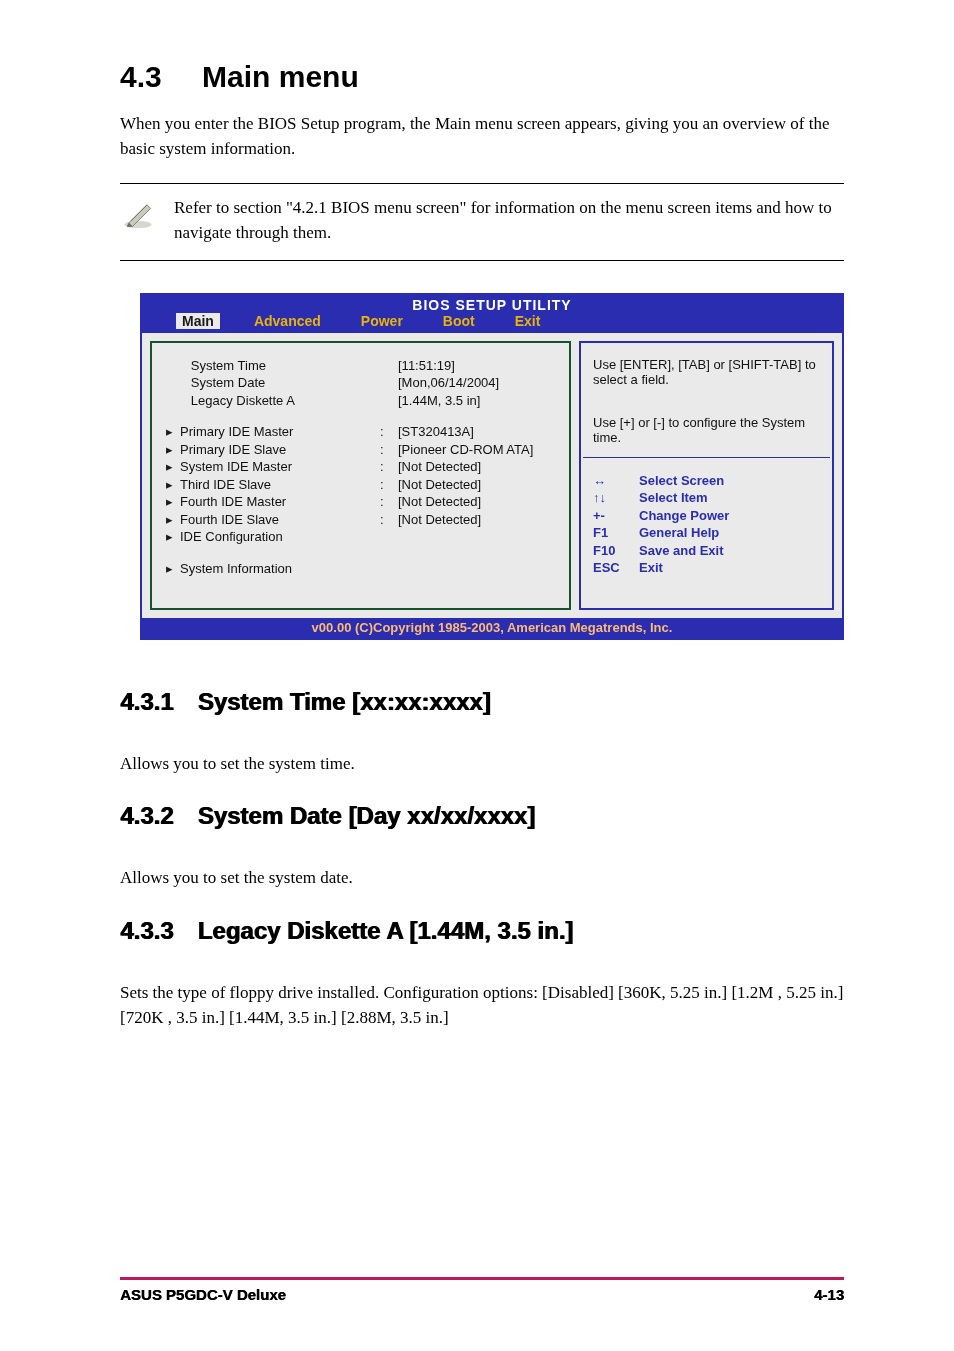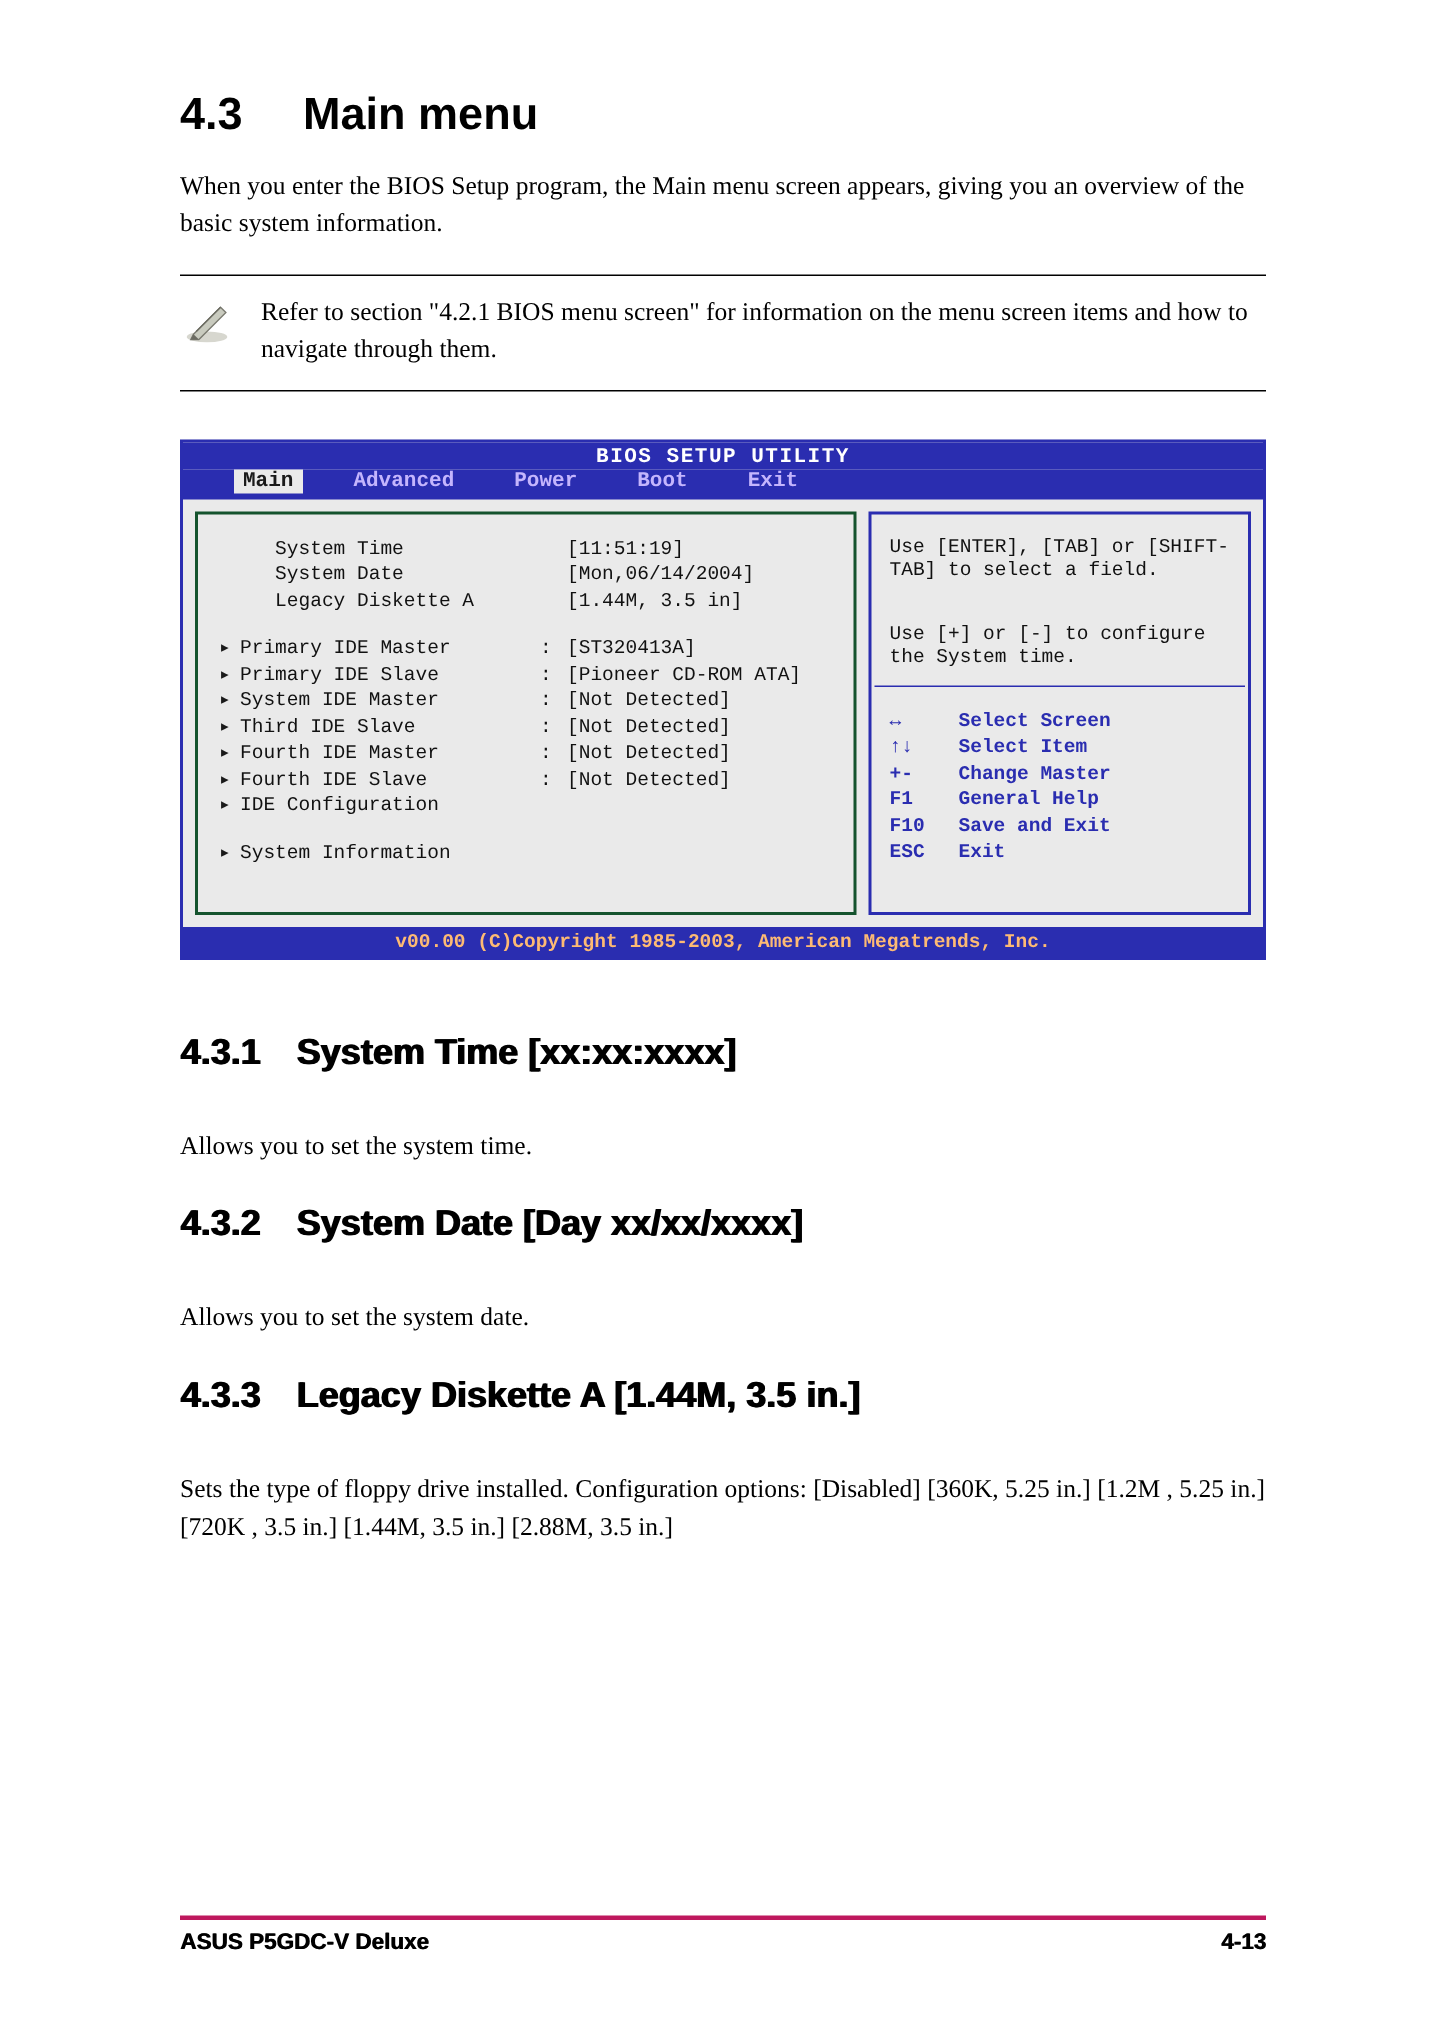--- a/index.html
+++ b/index.html
@@ -33,41 +33,42 @@
     gap: 18px;
     margin-bottom: 32px;
   }
   .note-icon { width: 36px; flex: 0 0 36px; }
   .note-text { font-size: 17px; line-height: 1.45; padding-top: 2px; }
 
   
   .bios-panel {
     border: 2px solid #2a2db0;
     background: #eaeaea;
-    font-family: Liberation Mono, monospace;
+    font-family: Liberation Sans, sans-serif;
     margin-bottom: 48px;
+    margin-left: 20px;
   }
   .bios-titlebar {
     background: #2a2db0;
     color: #fff;
     text-align: center;
     font-weight: bold;
     font-size: 14px;
     padding: 2px 0 0 0;
     letter-spacing: 1px;
   }
   .bios-tabs {
     background: #2a2db0;
     display: flex;
     padding: 0 34px 4px 34px;
     gap: 28px;
     font-size: 14px;
   }
   .bios-tab {
-    color: #c4b5fd;
+    color: #eab308;
     font-weight: bold;
     padding: 0 6px;
   }
   .bios-tab.selected {
     background: #eaeaea;
     color: #1a1a1a;
   }
   .bios-body {
     display: flex;
     padding: 8px;
@@ -246,21 +247,21 @@
     </div>
     <div class="bios-help">
       <div>Use [ENTER], [TAB] or [SHIFT-TAB] to select a field.</div>
       <div class="blank-row"></div>
       <div class="blank-row"></div>
       <div>Use [+] or [-] to configure the System time.</div>
       <hr class="help-hr">
       <div class="help-nav" id="help-nav">
           <div><span class="k">↔</span><span>Select Screen</span></div>
           <div><span class="k">↑↓</span><span>Select Item</span></div>
-          <div><span class="k">+-</span><span>Change Master</span></div>
+          <div><span class="k">+-</span><span>Change Power</span></div>
           <div><span class="k">F1</span><span>General Help</span></div>
           <div><span class="k">F10</span><span>Save and Exit</span></div>
           <div><span class="k">ESC</span><span>Exit</span></div>
         </div>
     </div>
   </div>
   <div class="bios-copy">v00.00 (C)Copyright 1985-2003, American Megatrends, Inc.</div>
 </div>
 
 <div id="subsections">

